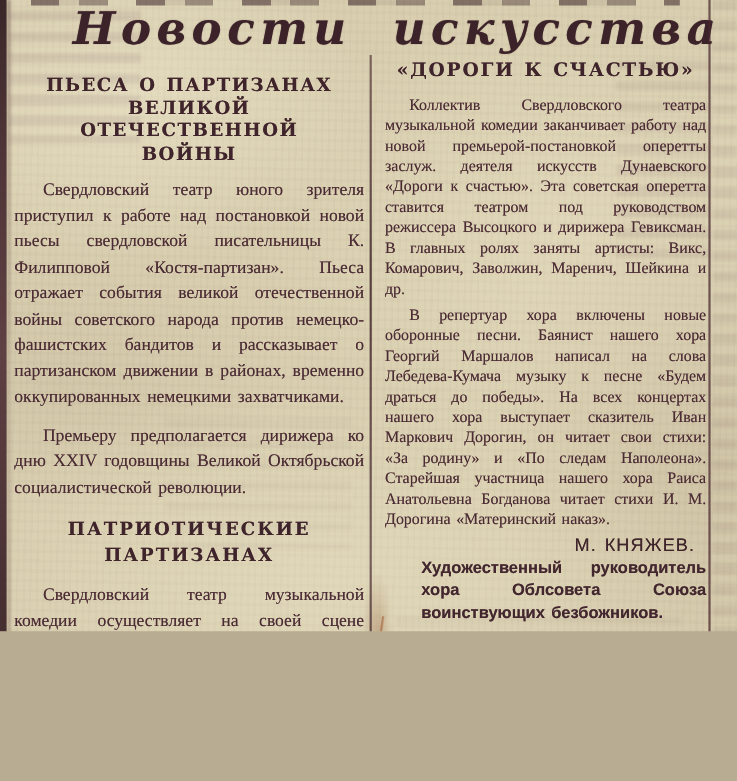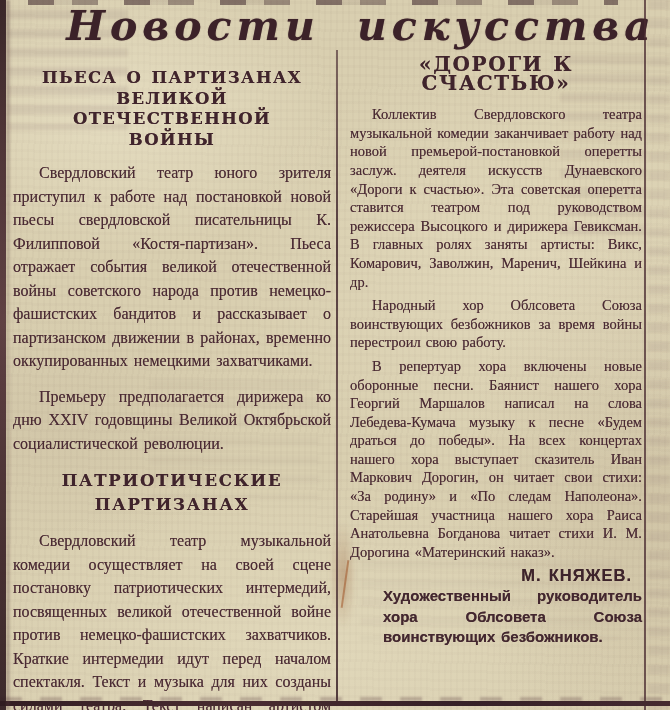--- a/index.html
+++ b/index.html
@@ -1,21 +1,21 @@
 <!DOCTYPE html>
 <html lang="ru"><head>
 <meta charset="utf-8">
 <style>
   html, body { margin: 0; padding: 0; }
   body { background: #b8ad92; }
 
   .page {
     position: relative;
     width: 670px;
-    height: 710px;
+    height: 574px;
     overflow: hidden;
     background-color: #d9cfb0;
     background-image:
       radial-gradient(ellipse 340px 220px at 18% 16%, rgba(255,250,228,0.30), transparent 65%),
       radial-gradient(ellipse 420px 320px at 78% 38%, rgba(255,248,224,0.20), transparent 70%),
       radial-gradient(ellipse 500px 260px at 45% 92%, rgba(244,238,212,0.28), transparent 70%),
       radial-gradient(ellipse 260px 420px at 96% 70%, rgba(130,104,82,0.10), transparent 70%),
       radial-gradient(ellipse 300px 180px at 8% 60%, rgba(126,100,82,0.08), transparent 70%),
       repeating-linear-gradient(91deg, rgba(108,84,76,0.035) 0 2px, transparent 2px 6px),
       repeating-linear-gradient(1deg, rgba(120,95,85,0.03) 0 3px, transparent 3px 9px);
@@ -103,30 +103,30 @@
 
   h2 {
     margin: 16px; text-align: center; text-indent: 0;
     font-family: "DejaVu Serif", serif;
     font-weight: 700; color: #40242c;
     white-space: pre-line;
     text-shadow: 0 0 0.6px rgba(64,36,44,0.6);
   }
   .h-play   { font-size: 16.5px; line-height: 20.5px; letter-spacing: 1.4px; margin-bottom: 11px; }
   .h-interm { font-size: 16.5px; letter-spacing: 1.8px; margin: 14px 0 13px 0; }
-  .h-dorogi { font-size: 20px; letter-spacing: 1.6px; margin: 3px 0 13px 0; }
+  .h-dorogi { font-size: 17px; letter-spacing: 1.6px; margin: 3px 0 13px 0; }
   .h-hor    { font-size: 15.5px; line-height: 20px; letter-spacing: 1.6px; margin: 18px 0 10px 0; }
 
   .gap-premiere { margin-top: 12px !important; }
 
   .signature {
     margin: 3px 10px 1px 0;
     text-align: right;
     font-family: "Liberation Sans", sans-serif;
-    font-weight: 700; font-size: 16.5px; letter-spacing: 1px;
+    font-weight: 400; font-size: 16.5px; letter-spacing: 1px;
     color: #3e242b;
     text-shadow: 0 0 0.6px rgba(62,36,43,0.7);
   }
   .byline {
     margin-left: 33px;
     text-align: justify;
     font-family: "Liberation Sans", sans-serif;
     font-weight: 700; font-size: 15px; line-height: 20.5px;
     color: #43272f;
     text-shadow: 0 0 0.6px rgba(67,39,47,0.65);
@@ -154,21 +154,20 @@
 ВОЙНЫ</h2>
     <p>Свердловский театр юного зрителя приступил к работе над постановкой новой пьесы свердловской писательницы К. Филипповой «Костя-партизан». Пьеса отражает события великой отечественной войны советского народа против немецко-фашистских бандитов и рассказывает о партизанском движении в районах, временно оккупированных немецкими захватчиками.</p>
     <p class="gap-premiere">Премьеру предполагается дирижера ко дню XXIV годовщины Великой Октябрьской социалистической революции.</p>
     <h2 class="h-interm">ПАТРИОТИЧЕСКИЕ ПАРТИЗАНАХ</h2>
     <p>Свердловский театр музыкальной комедии осуществляет на своей сцене постановку патриотических интермедий, посвященных великой отечественной войне против немецко-фашистских захватчиков. Краткие интермедии идут перед началом спектакля. Текст и музыка для них созданы силами театра. Текст написан артистом Музкомедии Чарлиным, музыка—дирижерами Белиц и Гевиксман.</p>
   </div>
 
   <div class="col col-right">
     <h2 class="h-dorogi">«ДОРОГИ К СЧАСТЬЮ»</h2>
     <p>Коллектив Свердловского театра музыкальной комедии заканчивает работу над новой премьерой-постановкой оперетты заслуж. деятеля искусств Дунаевского «Дороги к счастью». Эта советская оперетта ставится театром под руководством режиссера Высоцкого и дирижера Гевиксман. В главных ролях заняты артисты: Викс, Комарович, Заволжин, Маренич, Шейкина и др.</p>
-    <p>Народный хор Облсовета Союза воинствующих безбожников за время войны перестроил свою работу.</p>
     <p>В репертуар хора включены новые оборонные песни. Баянист нашего хора Георгий Маршалов написал на слова Лебедева-Кумача музыку к песне «Будем драться до победы». На всех концертах нашего хора выступает сказитель Иван Маркович Дорогин, он читает свои стихи: «За родину» и «По следам Наполеона». Старейшая участница нашего хора Раиса Анатольевна Богданова читает стихи И. М. Дорогина «Материнский наказ».</p>
     <div class="signature">М. КНЯЖЕВ.</div>
     <div class="byline">Художественный руководитель хора Облсовета Союза воинствующих безбожников.</div>
   </div>
 
   <div class="column-divider"></div>
   <div class="rule-right"></div>
   <div class="rule-bottom-soft"></div>
   <div class="rule-bottom"></div>
   <div class="edge-left"></div>

